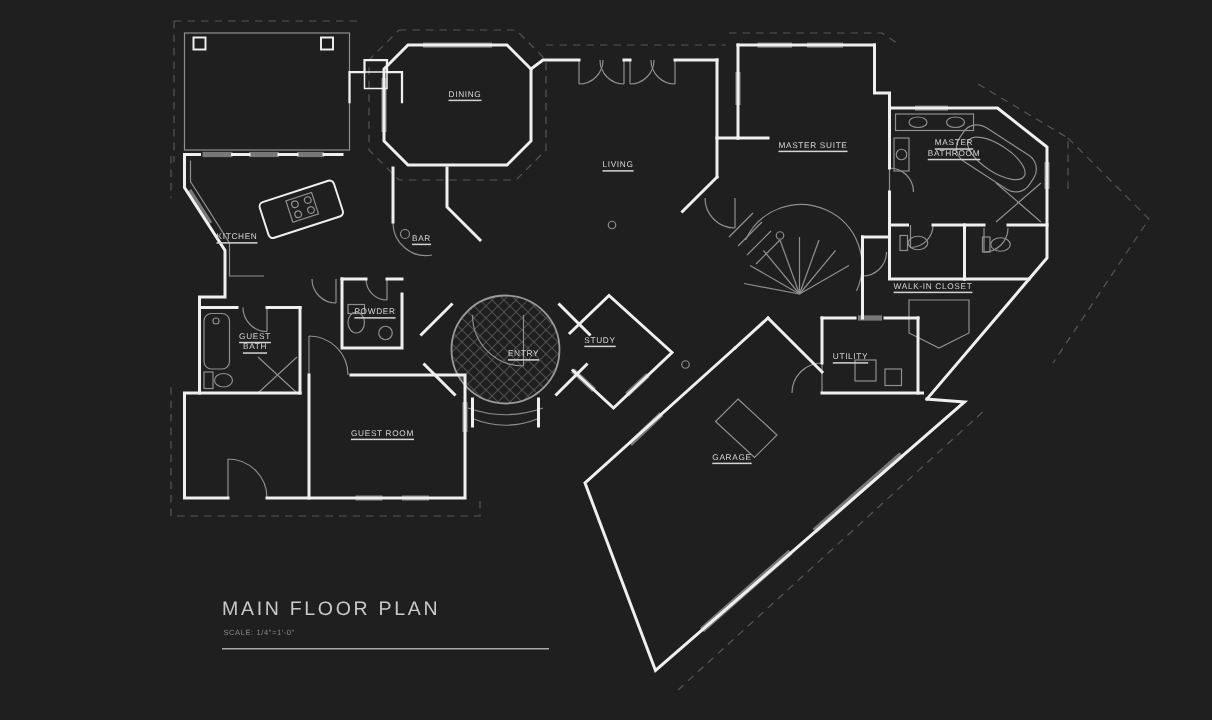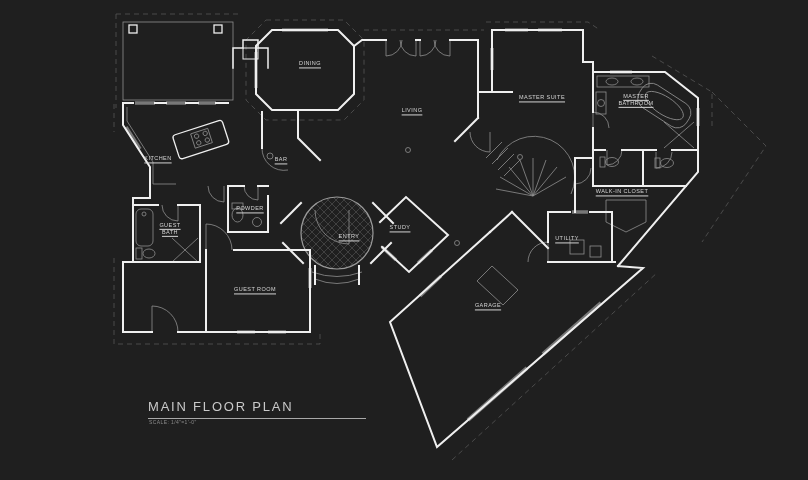--- a/index.html
+++ b/index.html
@@ -15,21 +15,21 @@
   .win   { stroke:#787878; stroke-width:3.5; fill:none; }
   .room-label {
     position:absolute; transform:translate(-50%,-50%);
     color:#d4d4d4; font-size:5.5px; line-height:1.3; letter-spacing:0.45px;
     text-decoration:underline; text-underline-offset:1.5px;
     white-space:nowrap; text-align:center; z-index:2;
   }
   .two-line { white-space:normal; }
   .title-block {
     position:absolute; left:148px; top:397px; width:218px;
-    border-bottom:1.2px solid #a8a8a8; padding-bottom:3px; z-index:2;
+    border-bottom:1.2px solid #a8a8a8; padding-bottom:17px; z-index:2;
   }
   .title-text { font-size:13px; letter-spacing:1.8px; color:#c9c9c9; }
   .scale-note {
     position:absolute; left:149px; top:419px; z-index:2;
     font-size:5px; letter-spacing:0.4px; color:#8a8a8a;
   }
 </style>
 </head>
 <body>
 

